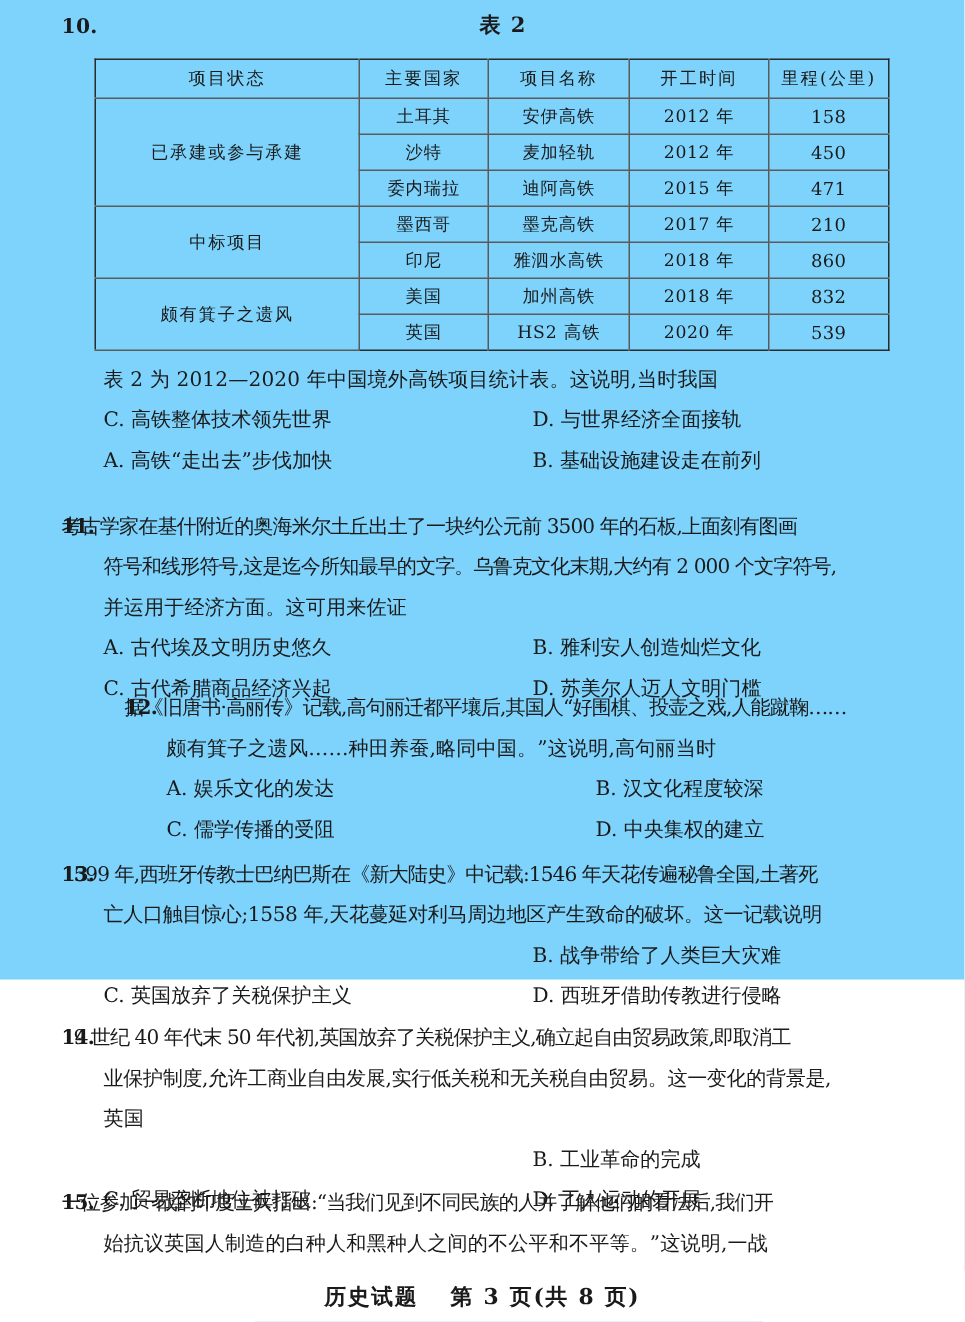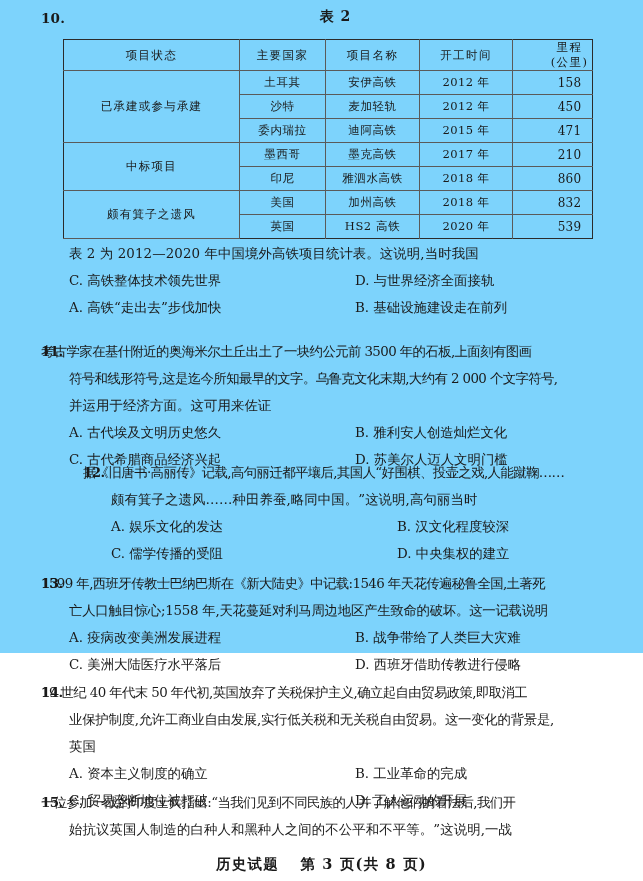--- a/index.html
+++ b/index.html
@@ -89,21 +89,21 @@
     letter-spacing: 1.2px;
   }
   table.hsr tr.head td {
     height: 25px;
     letter-spacing: 1.4px;
   }
   
   table.hsr tr:first-child td { border-top: none; }
   table.hsr tr:last-child td { border-bottom: none; }
   table.hsr td:first-child { border-left: none; }
-  table.hsr td:last-child { border-right: none; padding-left: 36px; }
+  table.hsr td:last-child { border-right: none; }
 
   
   col.c0 { width: 176px; }
   col.c1 { width: 86px; }
   col.c2 { width: 94px; }
   col.c3 { width: 93px; }
   col.c4 { width: 80px; }
 
   
   .qblock {
@@ -290,38 +290,36 @@
     </div>
   </div>
 
   <div class="qblock" style="top:570px;">
     <div class="qline stem-first tighter">
       <span class="qnum">13.</span>
       <span class="stem-text">1599 年,西班牙传教士巴纳巴斯在《新大陆史》中记载:1546 年天花传遍秘鲁全国,土著死</span>
     </div>
     <div class="qline stem-cont tight">亡人口触目惊心;1558 年,天花蔓延对利马周边地区产生致命的破坏。这一记载说明</div>
     <div class="opt-row">
-      <span class="opt-a">A. 疫病改变美洲发展进程</span>
       <span class="opt-b">B. 战争带给了人类巨大灾难</span>
     </div>
     <div class="opt-row">
-      <span class="opt-a">C. 美洲大陆医疗水平落后</span>
+      <span class="opt-a">C. 英国放弃了关税保护主义</span>
       <span class="opt-b">D. 西班牙借助传教进行侵略</span>
     </div>
   </div>
 
   <div class="qblock" style="top:679px;">
     <div class="qline stem-first tighter">
       <span class="qnum">14.</span>
       <span class="stem-text">19 世纪 40 年代末 50 年代初,英国放弃了关税保护主义,确立起自由贸易政策,即取消工</span>
     </div>
     <div class="qline stem-cont tight">业保护制度,允许工商业自由发展,实行低关税和无关税自由贸易。这一变化的背景是,</div>
     <div class="qline stem-cont">英国</div>
     <div class="opt-row">
-      <span class="opt-a">A. 资本主义制度的确立</span>
       <span class="opt-b">B. 工业革命的完成</span>
     </div>
     <div class="opt-row">
       <span class="opt-a">C. 贸易垄断地位被打破</span>
       <span class="opt-b">D. 工人运动的开展</span>
     </div>
   </div>
 
   <div class="qblock" style="top:789px;">
     <div class="qline stem-first tighter">

